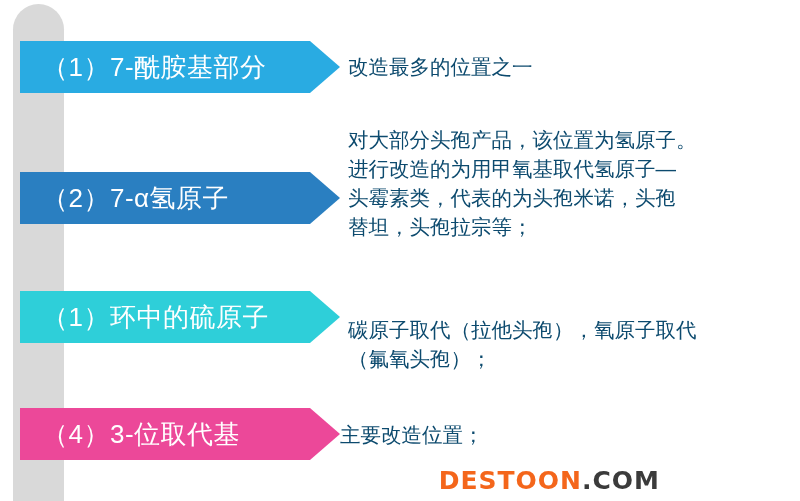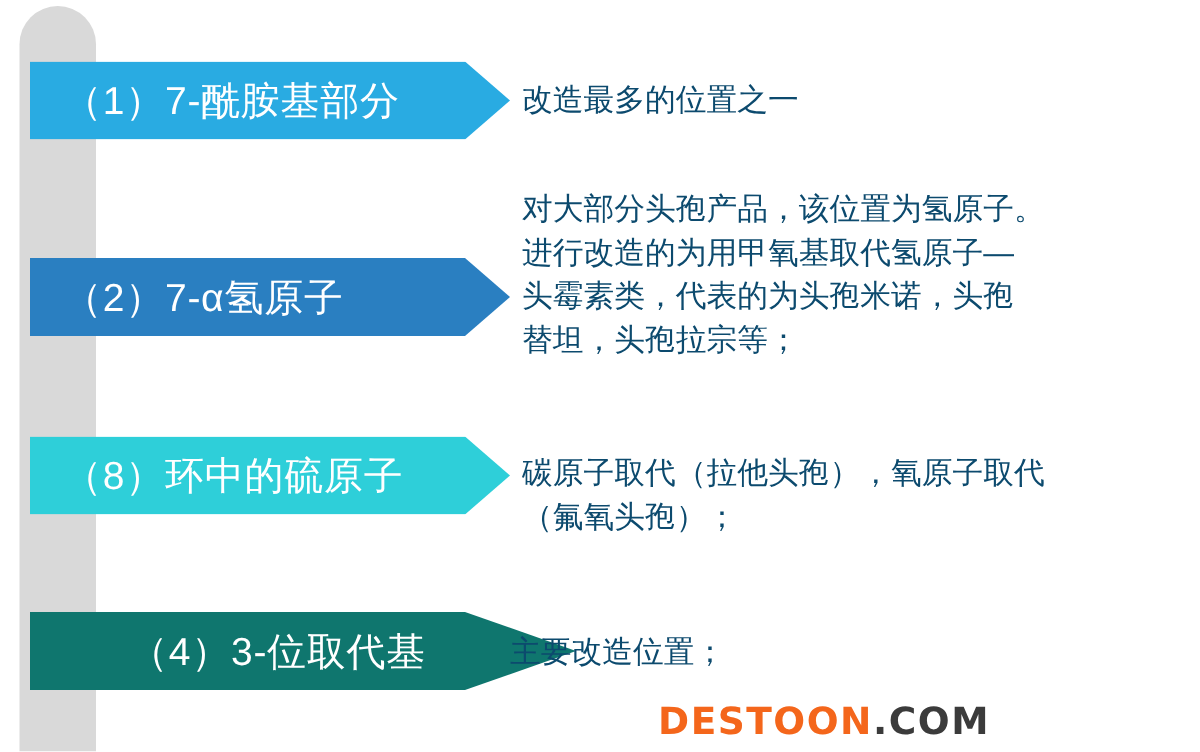--- a/index.html
+++ b/index.html
@@ -108,28 +108,28 @@
       <span class="arrow-label">（2）7-α氢原子</span>
     </div>
     <div class="desc" style="top:-35px;">对大部分头孢产品，该位置为氢原子。
 进行改造的为用甲氧基取代氢原子—
 头霉素类，代表的为头孢米诺，头孢
 替坦，头孢拉宗等；</div>
   </div>
 
   <div class="row" style="top:291px;">
     <div class="arrow" id="arrow-3" style="top: 0px; background: rgb(46, 207, 217);">
-      <span class="arrow-label">（8）环中的硫原子</span>
+      <span class="arrow-label">（1）环中的硫原子</span>
     </div>
-    <div class="desc" style="top:10px;">碳原子取代（拉他头孢），氧原子取代
+    <div class="desc" style="top:24px;">碳原子取代（拉他头孢），氧原子取代
 （氟氧头孢）；</div>
   </div>
 
   <div class="row" style="top:408px;">
-    <div class="arrow" id="arrow-4" style="top: 0px; background: #0f766e; padding-left: 44px;">
+    <div class="arrow" id="arrow-4" style="top: 0px; background: #ec4899;">
       <span class="arrow-label">（4）3-位取代基</span>
     </div>
     <div class="desc" style="top:12px; left:340px;">主要改造位置；</div>
   </div>
 
   <div class="watermark">
     <span class="wm-brand" style="color: rgb(244, 102, 27);">DESTOON</span><span class="wm-tld" style="color: rgb(59, 59, 59);">.COM</span>
   </div>
 
 </div>

